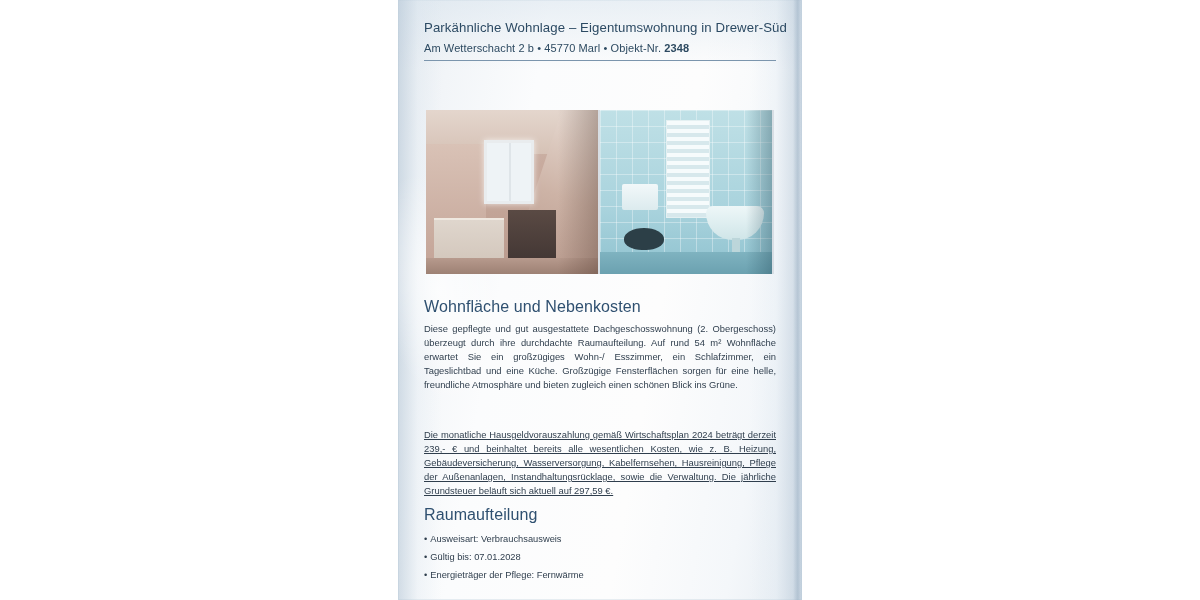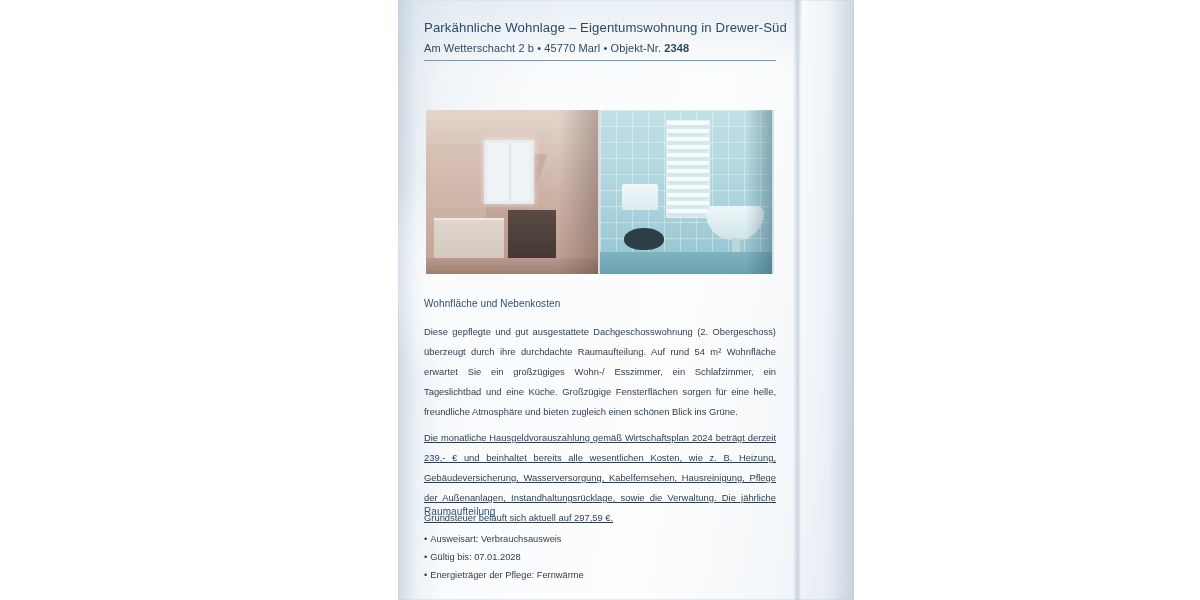--- a/index.html
+++ b/index.html
@@ -19,21 +19,21 @@
     width: 1200px;
     height: 600px;
     background: #ffffff;
   }
 
   
   .page-strip {
     position: absolute;
     left: 398px;
     top: 0;
-    width: 456px;
+    width: 404px;
     height: 600px;
     background: linear-gradient(100deg, #e8edf2 0%, #f2f5f8 12%, #fbfcfd 30%, #fdfdfd 62%, #f4f7fa 85%, #e6ecf2 100%);
     box-shadow: 0 0 0 1px rgba(190,205,218,0.35) inset;
     overflow: hidden;
   }
 
   
   .sheen-left {
     position: absolute;
     left: 0; top: 0;
@@ -216,33 +216,33 @@
   }
   .pb-door {
     position: absolute; right: 0; top: 0; width: 26px; height: 164px;
     background: linear-gradient(270deg, rgba(30,70,85,0.35) 0%, rgba(30,70,85,0) 100%);
   }
 
   
   .sec-heading {
     position: absolute;
     left: 0;
-    font-size: 10px;
+    font-size: 16px;
     color: #2f5070;
     letter-spacing: 0.1px;
   }
   .h-wohn { top: 298px; }
   .h-energie { top: 506px; }
 
   .para {
     position: absolute;
     left: 0;
     width: 352px;
     font-size: 9.4px;
-    line-height: 20px;
+    line-height: 14px;
     color: #2f3e4d;
     text-align: justify;
     text-justify: inter-word;
   }
   .p1 { top: 322px; }
   .p2 { top: 428px; text-decoration: underline; }
 
   
   .energy {
     position: absolute;

